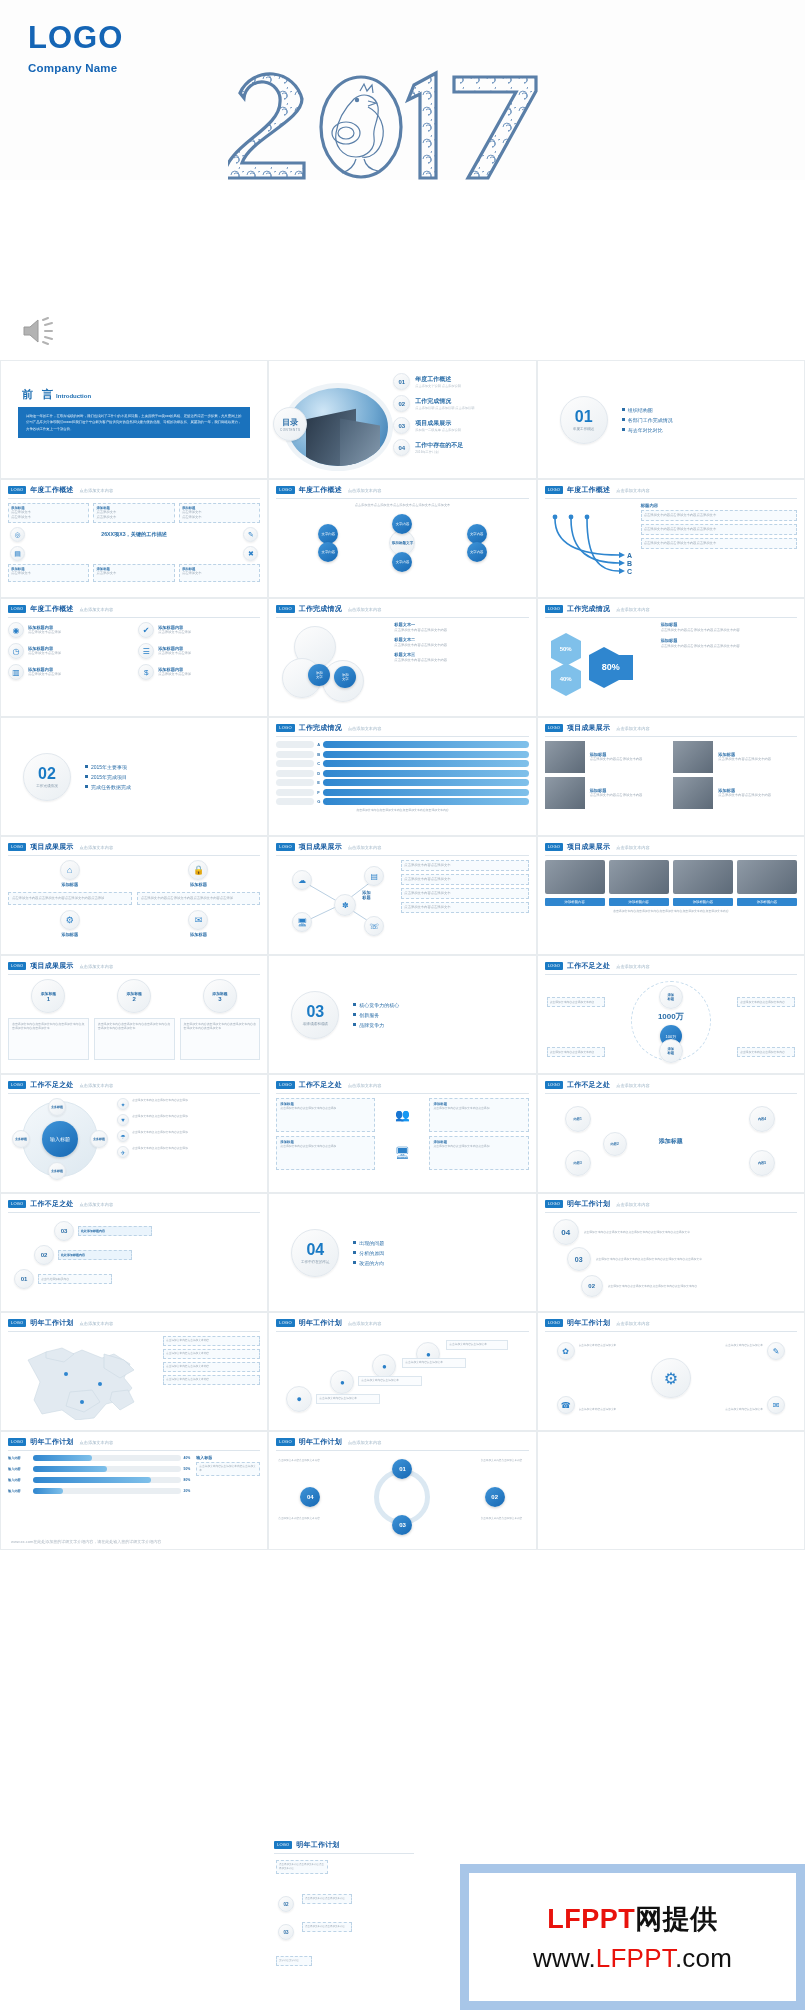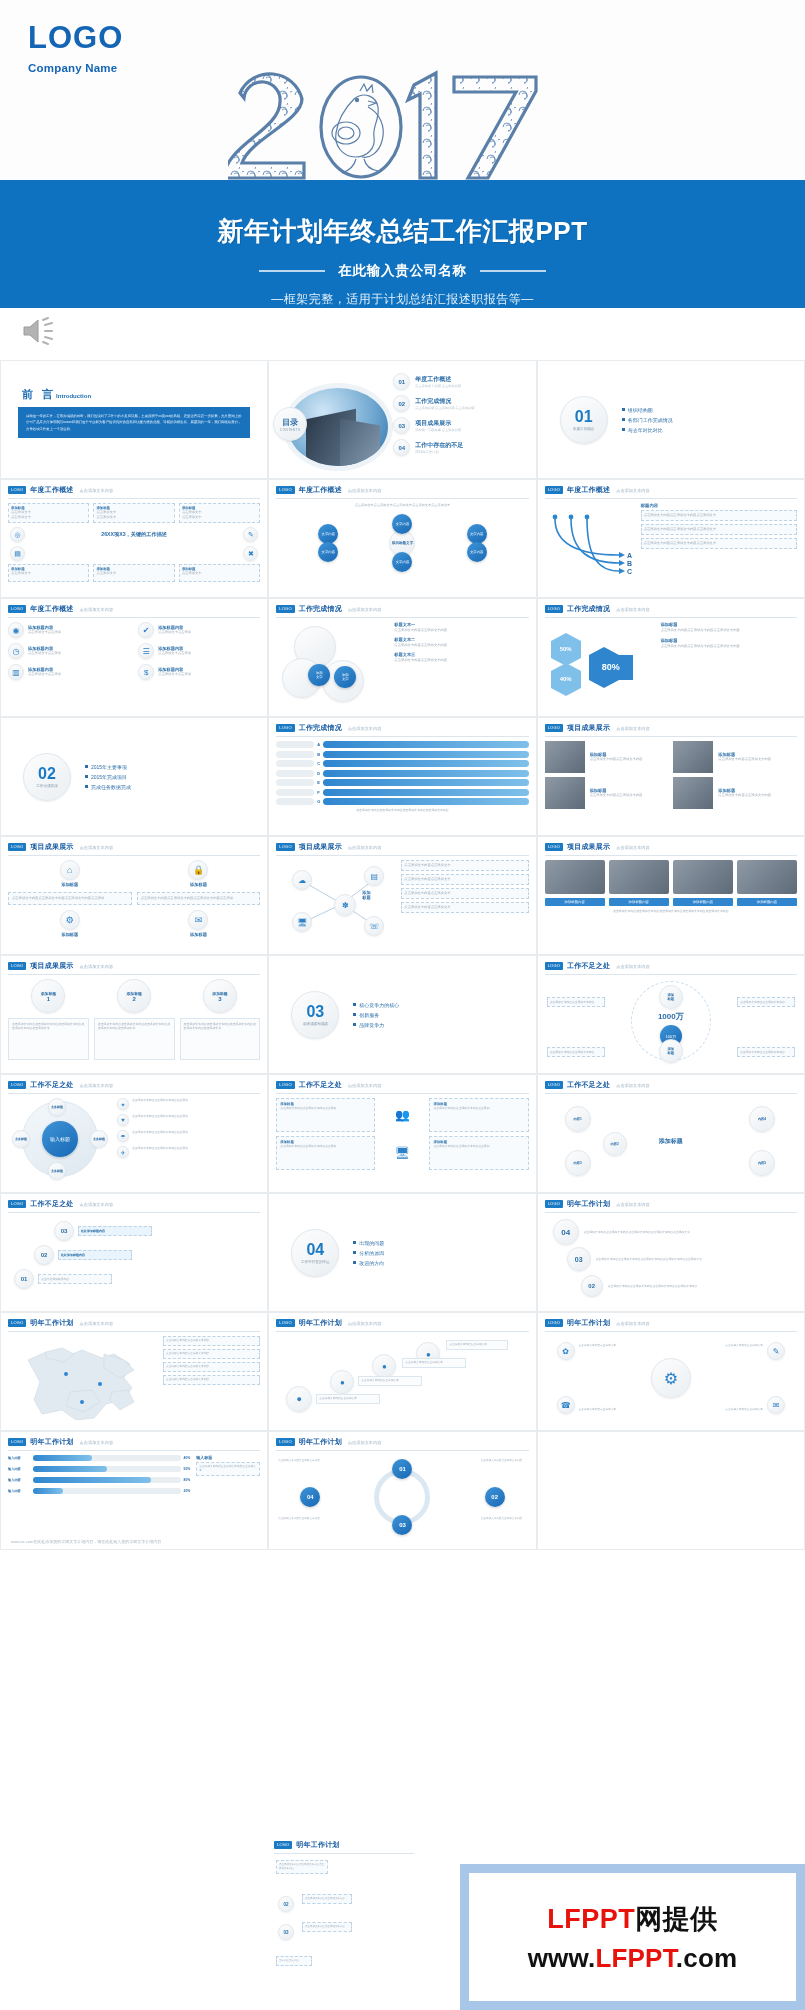--- a/index.html
+++ b/index.html
@@ -95,21 +95,21 @@
   .watermark {
     position: absolute; right: 0; bottom: 0;
     width: 345px; height: 146px;
     background: #a8c6e8; padding: 9px;
   }
   .watermark-in {
     width: 100%; height: 100%; background: #ffffff;
     display: flex; flex-direction: column; align-items: center; justify-content: center; gap: 6px;
   }
   .wm1 { font-size: 27px; font-weight: bold; letter-spacing: .5px; }
-  .wm2 { font-size: 26px; font-weight: bold; letter-spacing: .2px; }
+  .wm2 { font-size: 26px; font-weight: normal; letter-spacing: .2px; }
   .wm-red { color: #e8120c; }
   .wm-blk { color: #111111; }
   .footnote { position: absolute; left: 10px; bottom: 5px; font-size: 4px; color: #a9b4bf; }
 </style>
 </head>
 <body>
 
 <div class="hero">
   <div class="hero-top">
     <div class="logo">
@@ -140,29 +140,20 @@
           <path d="M140 46 l8 2 l-8 3"></path>
         </g>
 
         <path d="M186 30 l22 -12 l0 105 l-16 0 l0 -84 l-12 6 z" fill="url(#swirl)" stroke="#5a7fa8" stroke-width="3.2"></path>
 
         <path d="M226 22 l82 0 l0 14 l-48 87 l-20 0 l48 -86 l-62 0 z" fill="url(#swirl)" stroke="#5a7fa8" stroke-width="3.2"></path>
       </svg>
     </div>
   </div>
 
-  <div class="hero-band">
-    <div class="hero-title">新年计划年终总结工作汇报PPT</div>
-    <div class="hero-company">
-      <span class="rule"></span>
-      <span class="txt">在此输入贵公司名称</span>
-      <span class="rule"></span>
-    </div>
-    <div class="hero-tag">—框架完整，适用于计划总结汇报述职报告等—</div>
-  </div>
 
   <div class="speaker">
     <svg width="34" height="28" viewBox="0 0 34 28">
       <path d="M2 10 h6 l8 -7 v22 l-8 -7 h-6 z" fill="#b3b3b3" stroke="#9a9a9a" stroke-width="1"></path>
       <g stroke="#b3b3b3" stroke-width="2" stroke-linecap="round">
         <path d="M21 3 l5 -2 M23 8 l7 -2 M23 14 l7 0 M23 20 l7 2 M21 25 l5 2"></path>
       </g>
     </svg>
   </div>
 </div>

